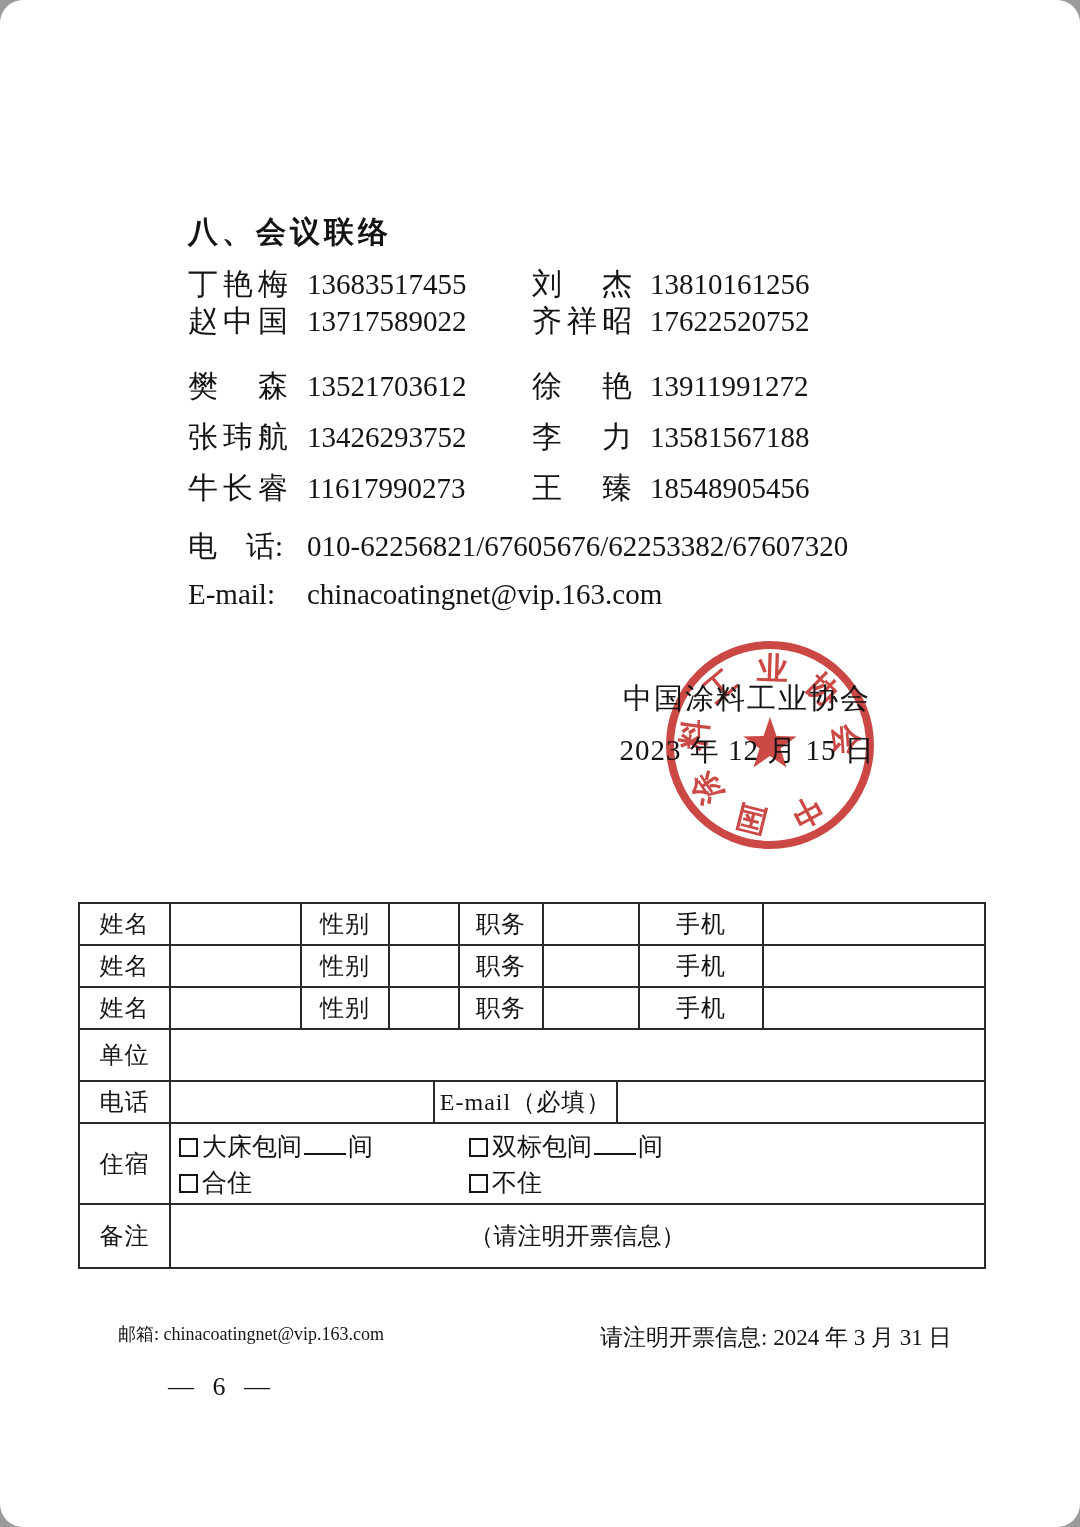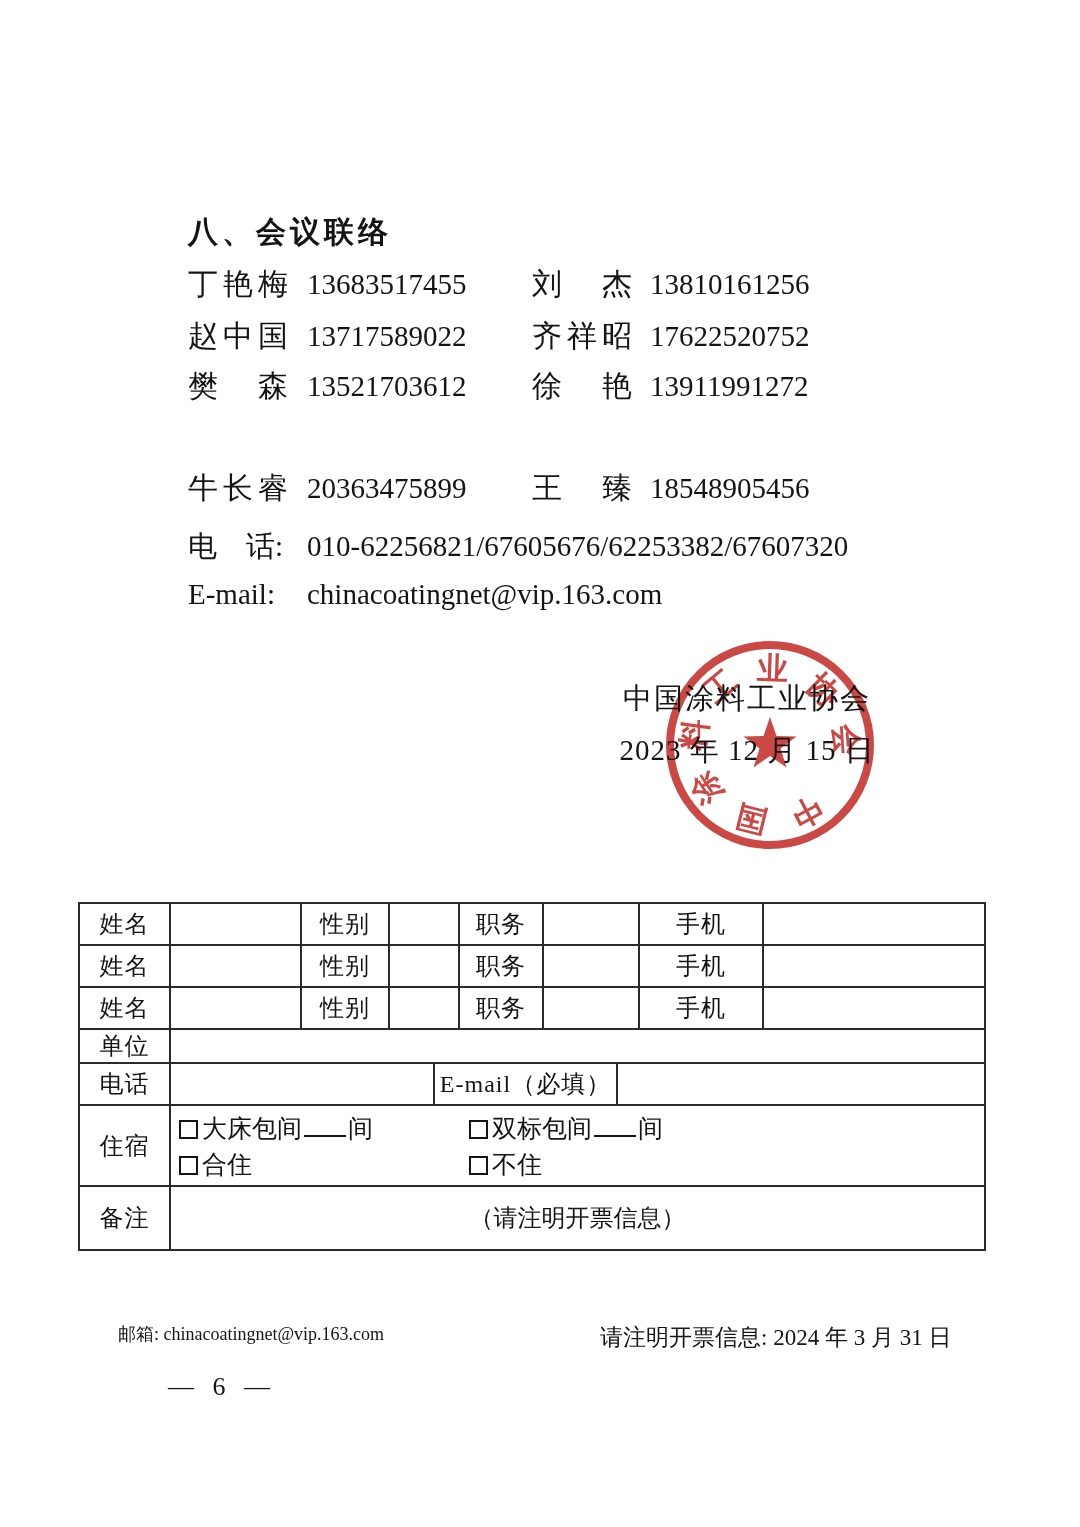--- a/index.html
+++ b/index.html
@@ -1,20 +1,20 @@
 <!DOCTYPE html>
 <html style="--seal-color: #c63531;"><head>
 <meta charset="utf-8">
 <style>
   :root { --seal-color: #c63531; --ink: #141414; --line: #2a2a2a; }
   * { margin: 0; padding: 0; box-sizing: border-box; }
   body { background: #9b9b9b; font-family: "Liberation Serif", "DejaVu Serif", serif; color: var(--ink); }
   .page {
     position: relative; width: 1080px; height: 1527px; margin: 0 auto;
-    background: #ffffff; overflow: hidden;
+    background: #ffffff; overflow: hidden; border-radius: 23px;
   }
   .abs { position: absolute; }
 
   .section-heading { left: 188px; top: 212px; font-size: 30px; font-weight: 700; letter-spacing: 4px; }
 
   .contact-row { left: 188px; width: 810px; height: 40px; white-space: nowrap; }
   .c-name  { display: inline-block; width: 119px; font-size: 30px; letter-spacing: 5px; }
   .c-phone { display: inline-block; width: 225px; font-size: 29px; }
   .c-name2 { display: inline-block; width: 118px; font-size: 30px; letter-spacing: 5px; }
   .c-phone2{ display: inline-block; font-size: 29px; }
@@ -31,21 +31,21 @@
 
   .form-title { left: 551px; top: 840px; transform: translateX(-50%); font-size: 31px; font-weight: 700; letter-spacing: 1px; z-index: 2; white-space: nowrap; }
 
   .rtable { left: 78px; top: 902px; width: 908px; border: 2px solid var(--line); background: transparent; z-index: 0; }
   .trow { display: flex; border-top: 2px solid var(--line); }
   .trow:first-child { border-top: none; }
   .tcell { border-left: 2px solid var(--line); flex-shrink: 0; display: flex; align-items: center; font-size: 24px; }
   .tcell:first-child { border-left: none; }
   .tcell.lbl { justify-content: center; letter-spacing: 1px; }
   .tcell.fill { flex: 1 1 auto; }
-  .h51 { height: 40px; } .h50 { height: 32px; } .h79 { height: 79px; } .h62 { height: 62px; }
+  .h51 { height: 40px; } .h50 { height: 50px; } .h79 { height: 79px; } .h62 { height: 62px; }
   .w89 { width: 89px; } .w131 { width: 131px; } .w88 { width: 88px; } .w70 { width: 70px; }
   .w84 { width: 84px; } .w96 { width: 96px; } .w124 { width: 124px; } .w219 { width: 219px; } .w183 { width: 183px; margin-left: 45px; }
   .center { justify-content: center; }
 
   .accom-cell { display: block; padding: 5px 0 10px 8px; }
   .accom-line { line-height: 36px; white-space: nowrap; }
   .accom-opt { display: inline-block; width: 290px; font-size: 25px; }
   .checkbox { display: inline-block; width: 19px; height: 19px; border: 2px solid var(--ink); margin: 0 4px 0 0; vertical-align: -2px; }
   .blank-line { display: inline-block; width: 42px; border-bottom: 2px solid var(--ink); height: 20px; margin: 0 2px; }
 
@@ -56,28 +56,31 @@
 </head>
 <body>
 
 <div class="page">
 
   <div class="abs section-heading">八、会议联络</div>
 
   <div class="abs contact-row" style="top:264px">
     <span class="c-name">丁艳梅</span><span class="c-phone">13683517455</span><span class="c-name2">刘　杰</span><span class="c-phone2">13810161256</span>
   </div>
-  <div class="abs contact-row" style="top:316px">
+  <div class="abs contact-row" style="top:301px">
     <span class="c-name">赵中国</span><span class="c-phone">13717589022</span><span class="c-name2">齐祥昭</span><span class="c-phone2">17622520752</span>
   </div>
   <div class="abs contact-row" style="top:366px">
     <span class="c-name">樊　森</span><span class="c-phone">13521703612</span><span class="c-name2">徐　艳</span><span class="c-phone2">13911991272</span>
   </div>
+  <div class="abs contact-row" style="top:417px">
+    <span class="c-name">张玮航</span><span class="c-phone">13426293752</span><span class="c-name2">李　力</span><span class="c-phone2">13581567188</span>
+  </div>
   <div class="abs contact-row" style="top:468px">
-    <span class="c-name">牛长睿</span><span class="c-phone">20363475899</span><span class="c-name2">王　臻</span><span class="c-phone2">18548905456</span>
+    <span class="c-name">牛长睿</span><span class="c-phone">11617990273</span><span class="c-name2">王　臻</span><span class="c-phone2">18548905456</span>
   </div>
 
   <div class="abs tel-line">
     <span class="lab">电　话:</span><span>010-62256821/67605676/62253382/67607320</span>
   </div>
   <div class="abs mail-line">
     <span class="lab">E-mail:</span><span>chinacoatingnet@vip.163.com</span>
   </div>
 
   <svg class="abs seal-svg" width="224" height="224" viewBox="0 0 224 224">

